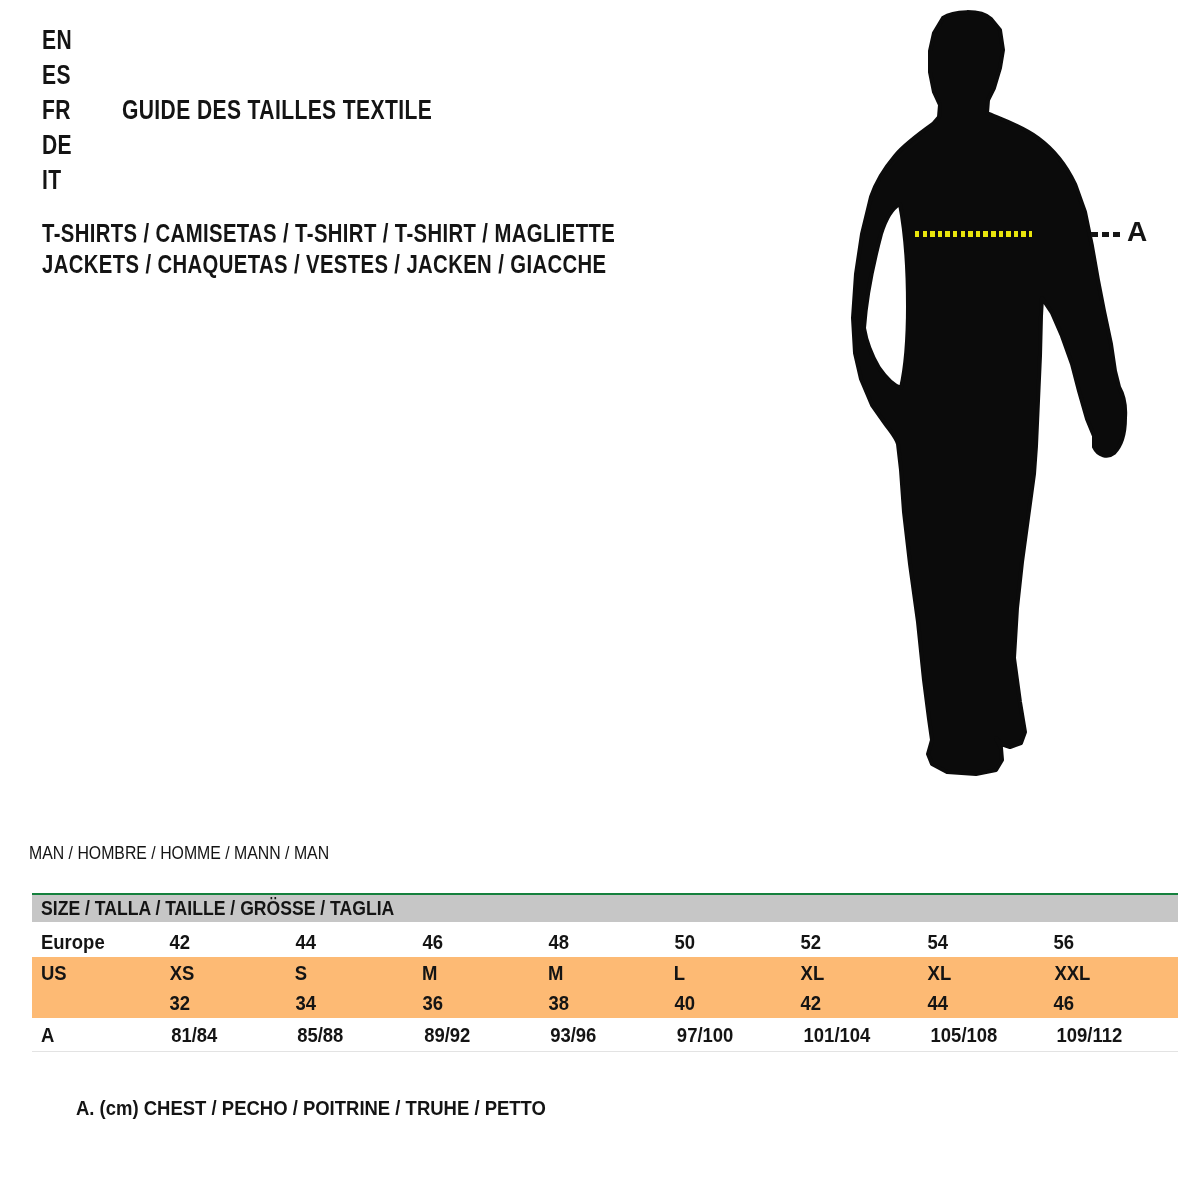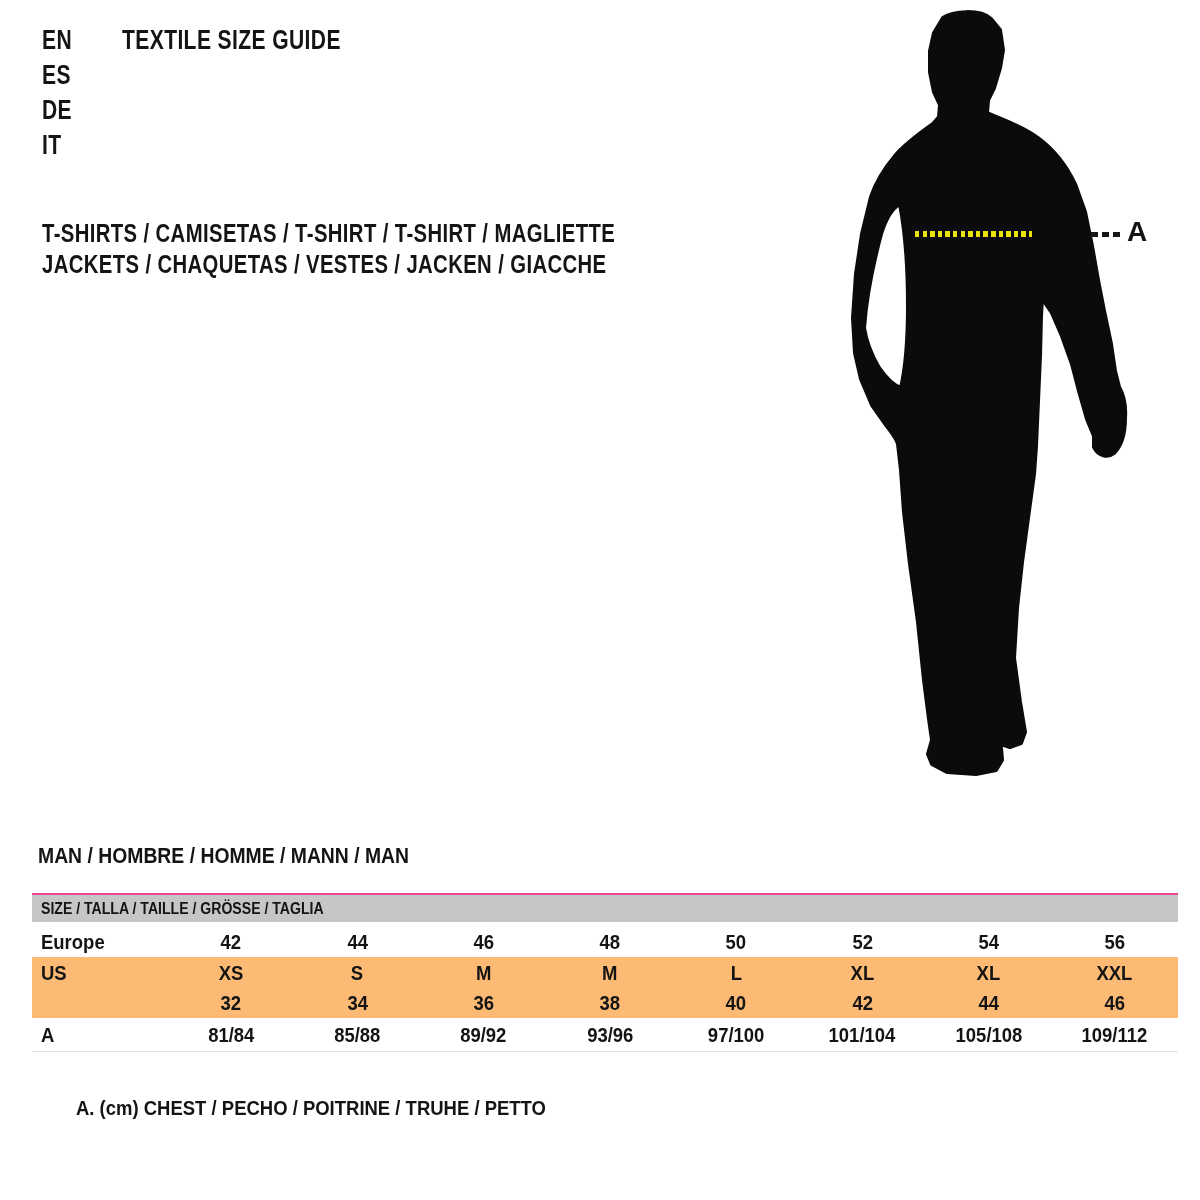--- a/index.html
+++ b/index.html
@@ -35,52 +35,55 @@
     left: 915px; top: 231px; width: 117px; height: 6px;
     background: repeating-linear-gradient(to right, #e9e50c 0 4.5px, transparent 4.5px 7.6px);
   }
   .leader-dashes {
     left: 1091px; top: 232px; width: 32px; height: 5px;
     background: repeating-linear-gradient(to right, #161616 0 7px, transparent 7px 11px);
   }
   .measure-label { left: 1127px; top: 216px; font-size: 28px; font-weight: bold; }
 
   
-  .section-title { left: 38px; top: 843px; font-size: 22px; font-weight: bold; }
+  .section-title { left: 29px; top: 843px; font-size: 18px; font-weight: normal; }
 
   
   .size-table { left: 32px; top: 893px; width: 1146px; }
   .table-header {
-    height: 29px; background: #c6c6c6; border-top: 2px solid #ec4899;
+    height: 29px; background: #c6c6c6; border-top: 2px solid #15803d;
     padding-left: 9px; display: flex; align-items: center;
-    font-size: 16px; font-weight: bold;
+    font-size: 20px; font-weight: bold;
   }
   .header-gap { height: 4px; background: #ffffff; }
   .trow { display: flex; align-items: center; }
   .trow.r0 { height: 31px; }
   .trow.r1 { height: 31px; }
   .trow.r2 { height: 30px; }
   .trow.r3 { height: 34px; border-bottom: 1px solid #e3e3e3; }
   .trow.shaded { background: #fdba74; }
   .tlabel { width: 136px; padding-left: 9px; font-size: 21px; font-weight: bold; }
-  .tcell  { flex: 1 1 0; text-align: center; font-size: 21px; font-weight: bold; }
+  .tcell  { flex: 1 1 0; font-size: 21px; font-weight: bold; }
 
   
   .footnote { left: 40px; top: 1096px; font-size: 21px; font-weight: bold; margin-left: 36px; }
 </style>
 </head>
 <body>
 
 <div class="abs lang-block">
   <div class="lang-row">
     <span class="lang-code"><span class="cond">EN</span></span>
-    <span class="lang-title"><span class="cond">TEXTILE SIZE GUIDE</span></span>
   </div>
   <div class="lang-row">
     <span class="lang-code"><span class="cond">ES</span></span>
+  </div>
+  <div class="lang-row">
+    <span class="lang-code"><span class="cond">FR</span></span>
+    <span class="lang-title"><span class="cond">GUIDE DES TAILLES TEXTILE</span></span>
   </div>
   <div class="lang-row">
     <span class="lang-code"><span class="cond">DE</span></span>
   </div>
   <div class="lang-row">
     <span class="lang-code"><span class="cond">IT</span></span>
   </div>
 </div>
 
 <div class="abs cat-block">

